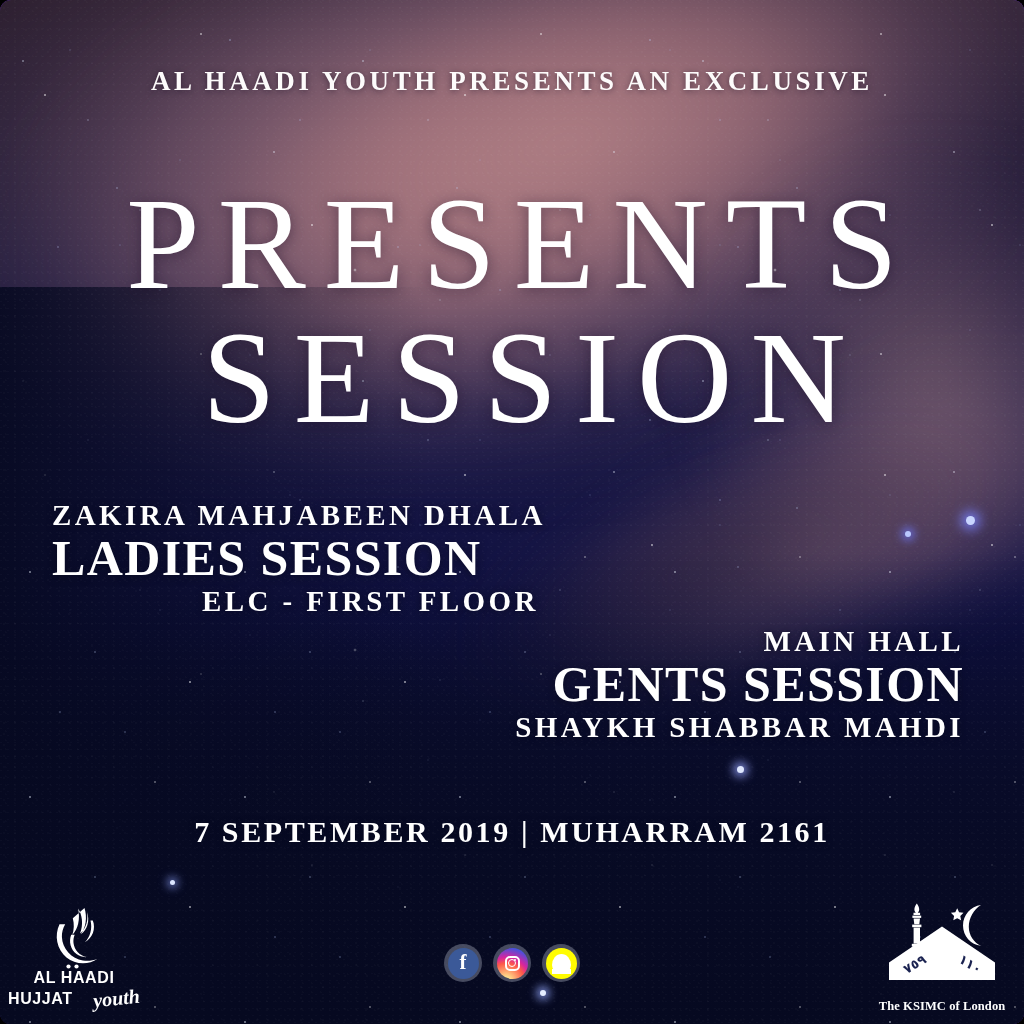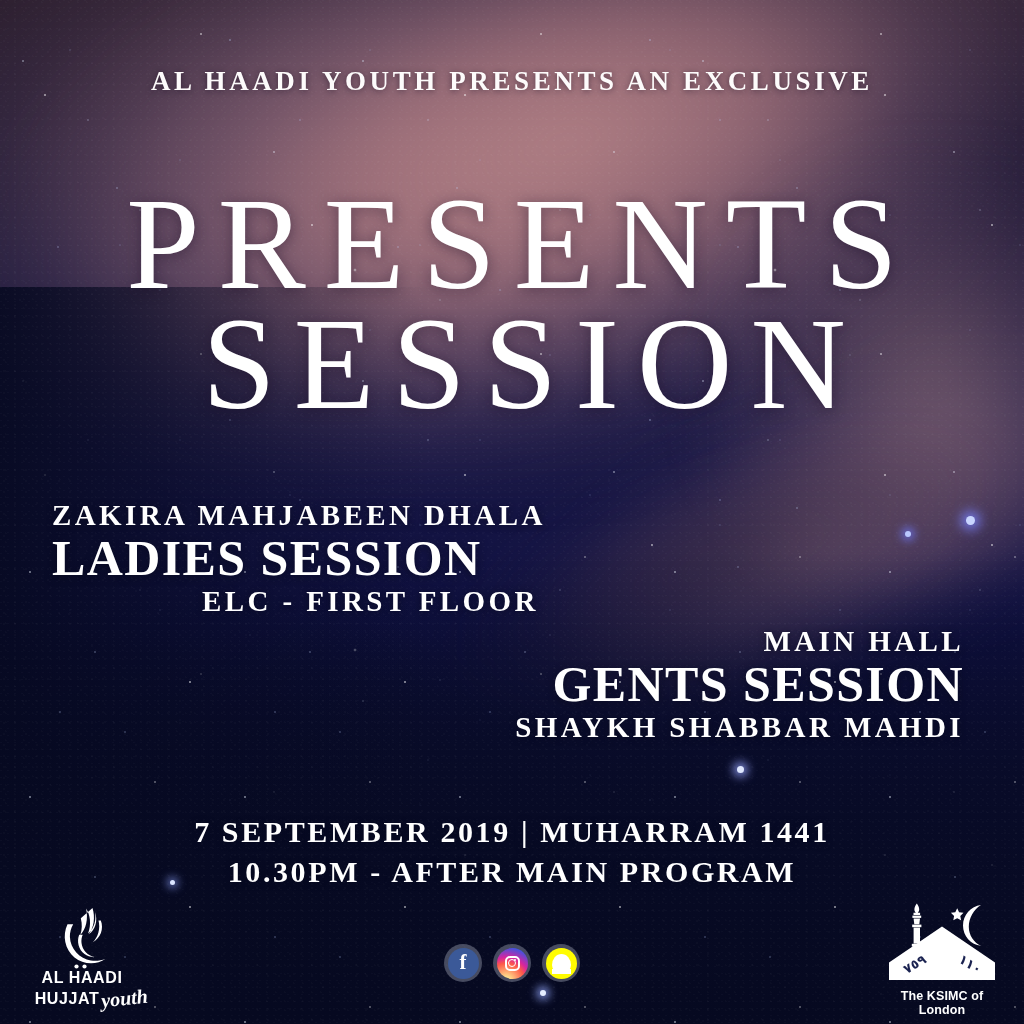--- a/index.html
+++ b/index.html
@@ -4,20 +4,21 @@
 <style>
   html,body{margin:0;padding:0;background:#000;}
   *{box-sizing:border-box;}
 
   #poster{
     position:relative;
     width:1024px;height:1024px;
     overflow:hidden;
     font-family:"Liberation Serif", serif;
     background:#6d28d9;
+    border-radius:11px;
   }
 
   
   .bg-base{
     position:absolute;inset:0;
     background:
       radial-gradient(ellipse 70% 55% at 18% 96%, #05081e 0%, rgba(5,8,30,0) 70%),
       radial-gradient(ellipse 80% 60% at 50% 100%, #070b24 0%, rgba(7,11,36,0) 72%),
       linear-gradient(178deg,#2a1d2c 0%, #221a34 18%, #181743 42%, #101143 60%, #0a0c30 78%, #060a22 100%);
   }
@@ -143,21 +144,21 @@
   .title{
     position:absolute;left:0;right:0;
     text-align:center;
     font-family:"Liberation Serif", serif;
     font-weight:400;
     color:#ffffff;
     line-height:1;
     text-shadow:0 2px 14px rgba(25,12,36,.45);
   }
   .title.l1{top:178px;font-size:132px;letter-spacing:18px;text-indent:18px;}
-  .title.l2{top:298px;font-size:132px;letter-spacing:18px;text-indent:42px;}
+  .title.l2{top:312px;font-size:132px;letter-spacing:18px;text-indent:42px;}
 
   .block{position:absolute;color:#fff;}
   .block .small{
     font-family:"Liberation Serif", serif;
     font-weight:700;
     font-size:29px;
     letter-spacing:3.4px;
     line-height:1.06;
     text-shadow:0 1px 7px rgba(8,10,30,.75);
   }
@@ -218,45 +219,45 @@
     font-family:"Liberation Serif", serif;
     font-weight:700;
     font-size:33px;
     letter-spacing:2.4px;
     color:#ffffff;
     text-shadow:0 1px 7px rgba(6,9,30,.85);
   }
 
   
   .logo-left{
-    position:absolute;left:16px;top:906px;
+    position:absolute;left:8px;top:906px;
     width:132px;text-align:center;color:#fff;
   }
   .logo-left .cal{height:64px;display:flex;align-items:center;justify-content:center;}
   .logo-left .nm1{
     font-family:"Liberation Sans", sans-serif;font-weight:700;
     font-size:16px;letter-spacing:.6px;line-height:1.05;
   }
   .logo-left .nm2{
-    display:flex;align-items:baseline;justify-content:flex-end;gap:2px;
+    display:flex;align-items:baseline;justify-content:space-between;gap:2px;
     font-family:"Liberation Sans", sans-serif;font-weight:700;
     font-size:16px;letter-spacing:.6px;line-height:1.05;
   }
   .logo-left .scriptw{
     font-family:"Liberation Serif", serif;font-style:italic;font-weight:700;
     font-size:20px;letter-spacing:0;transform:rotate(-6deg) translateY(1px);
   }
   .logo-right{
     position:absolute;right:16px;top:898px;
     width:132px;text-align:center;color:#fff;
   }
   .logo-right .mark{height:88px;display:flex;align-items:center;justify-content:center;}
   .logo-right .ksnm{
-    font-family:Liberation Sans, sans-serif;font-weight:700;
-    font-size:12.5px;letter-spacing:.1px;margin-top:3px;
+    font-family:Liberation Serif, serif;font-weight:700;
+    font-size:12.5px;letter-spacing:.1px;margin-top:13px;
   }
 </style>
 </head>
 <body>
 
 <div id="poster">
 
   <div class="bg-base"></div>
   <div class="neb-top"></div>
   <div class="neb-main"></div>
@@ -288,22 +289,21 @@
     <div class="small">SHAYKH SHABBAR MAHDI</div>
   </div>
 
   <div class="block ladies">
     <div class="small">ZAKIRA MAHJABEEN DHALA</div>
     <div class="big">LADIES SESSION</div>
     <div class="small venue">ELC - FIRST FLOOR</div>
   </div>
 
   <div class="datetime">
-    <div>7 SEPTEMBER 2019  |  MUHARRAM 1441</div>
-    <div>10.30PM - AFTER MAIN PROGRAM</div>
+    <div>7 SEPTEMBER 2019  |  MUHARRAM 2161</div>
   </div>
 
   <div class="socials">
     <span class="shalo">
       <span class="sicon fb">f</span>
     </span>
     <span class="shalo">
       <span class="sicon ig">
         <span class="ig-sq"></span>
       </span>

